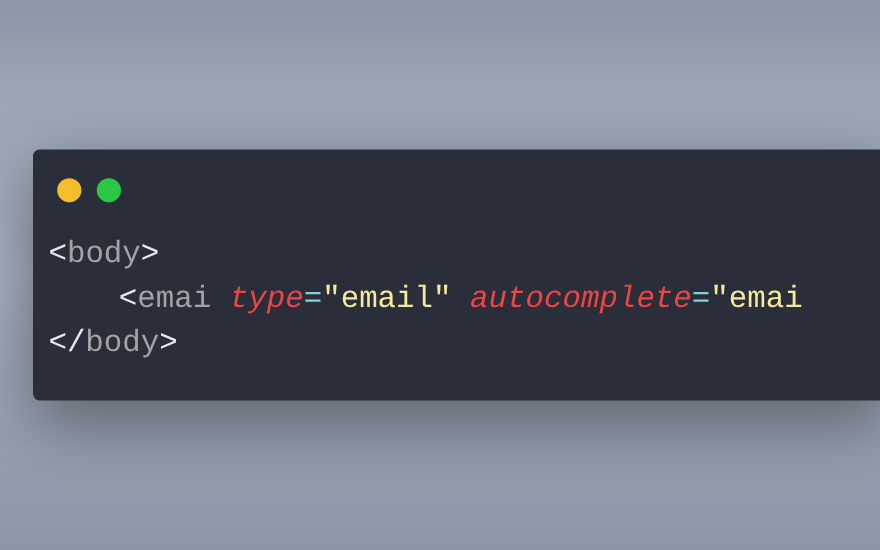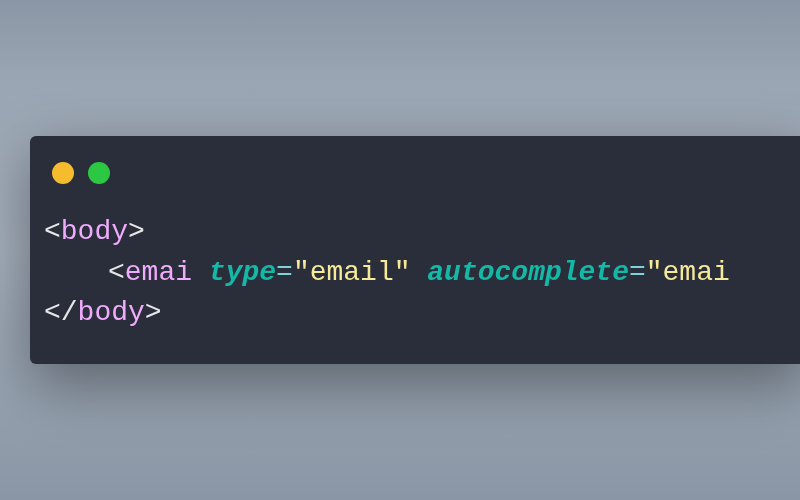--- a/index.html
+++ b/index.html
@@ -43,22 +43,22 @@
     }
     .code-area {
       padding: 18px 0 30px 14px;
       font-family: "Consolas", "Monaco", "Courier New", monospace;
       font-size: 28px;
       line-height: 1.45;
       white-space: pre;
       overflow: hidden;
     }
     .bracket { color: #e8e8e8; }
-    .tag { color: #f0abfc; }
-    .attr { color: #14b8a6; font-style: italic; font-weight: bold; }
+    .tag { color: #a3a3a3; }
+    .attr { color: #ef4444; font-style: italic; }
     .eq { color: #7dd3d8; }
     .str { color: #f5e99a; }
     .indent { display: inline-block; width: 64px; }
   </style>
 </head>
 <body>
 
 <div class="editor-window">
   <div class="window-controls">
     <div class="window-dot dot-yellow"></div>

